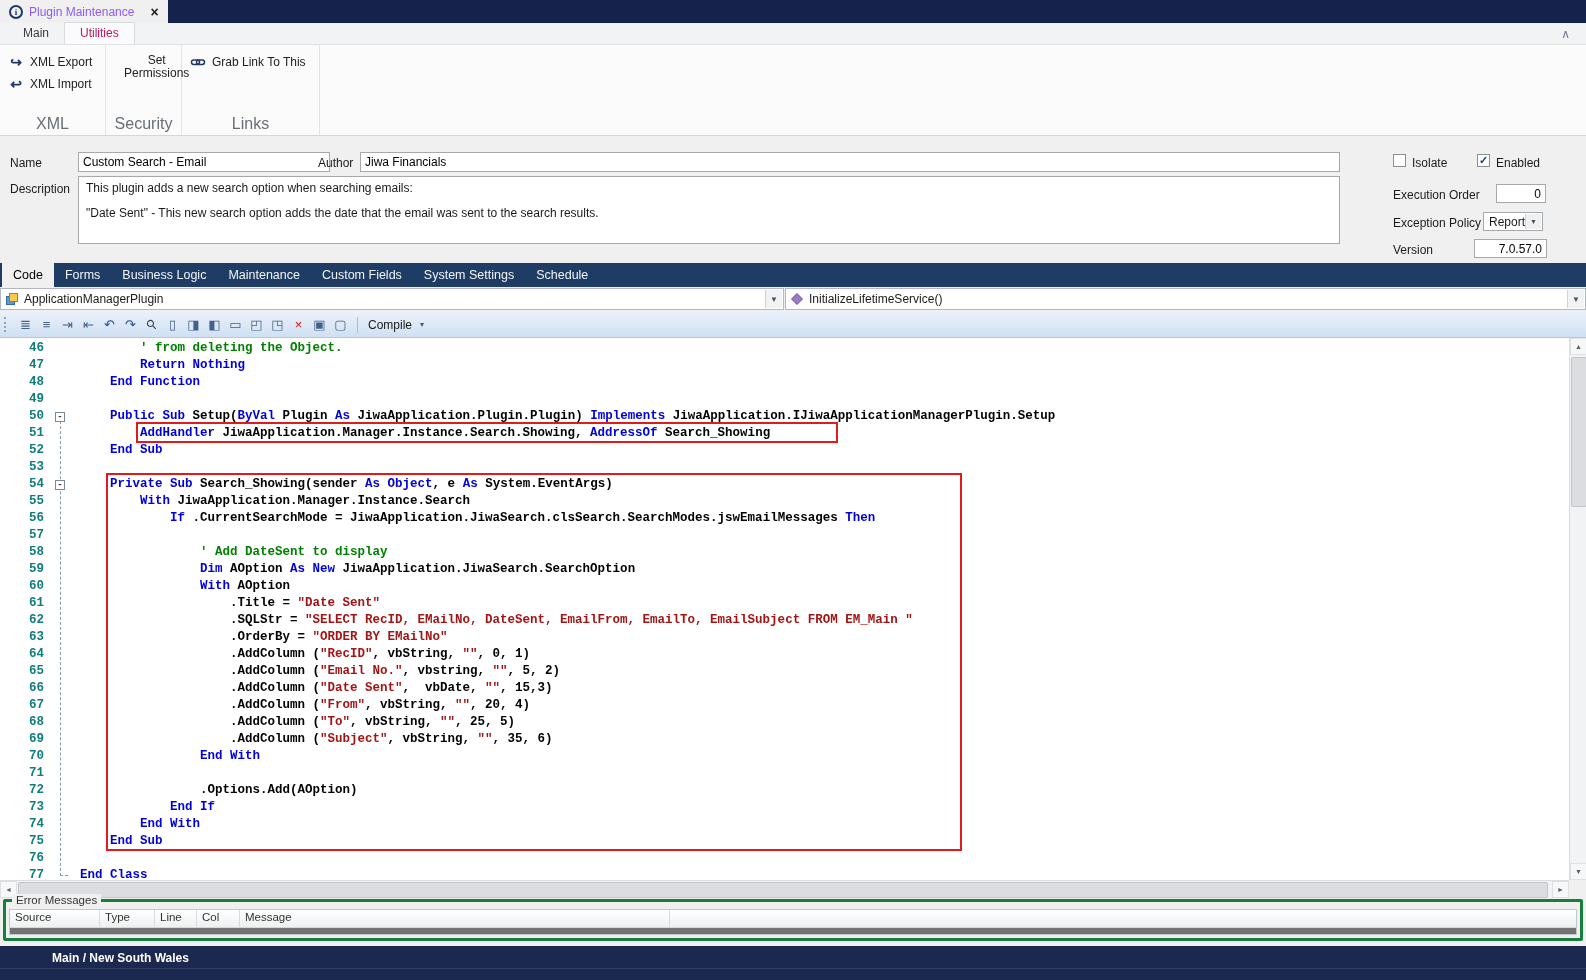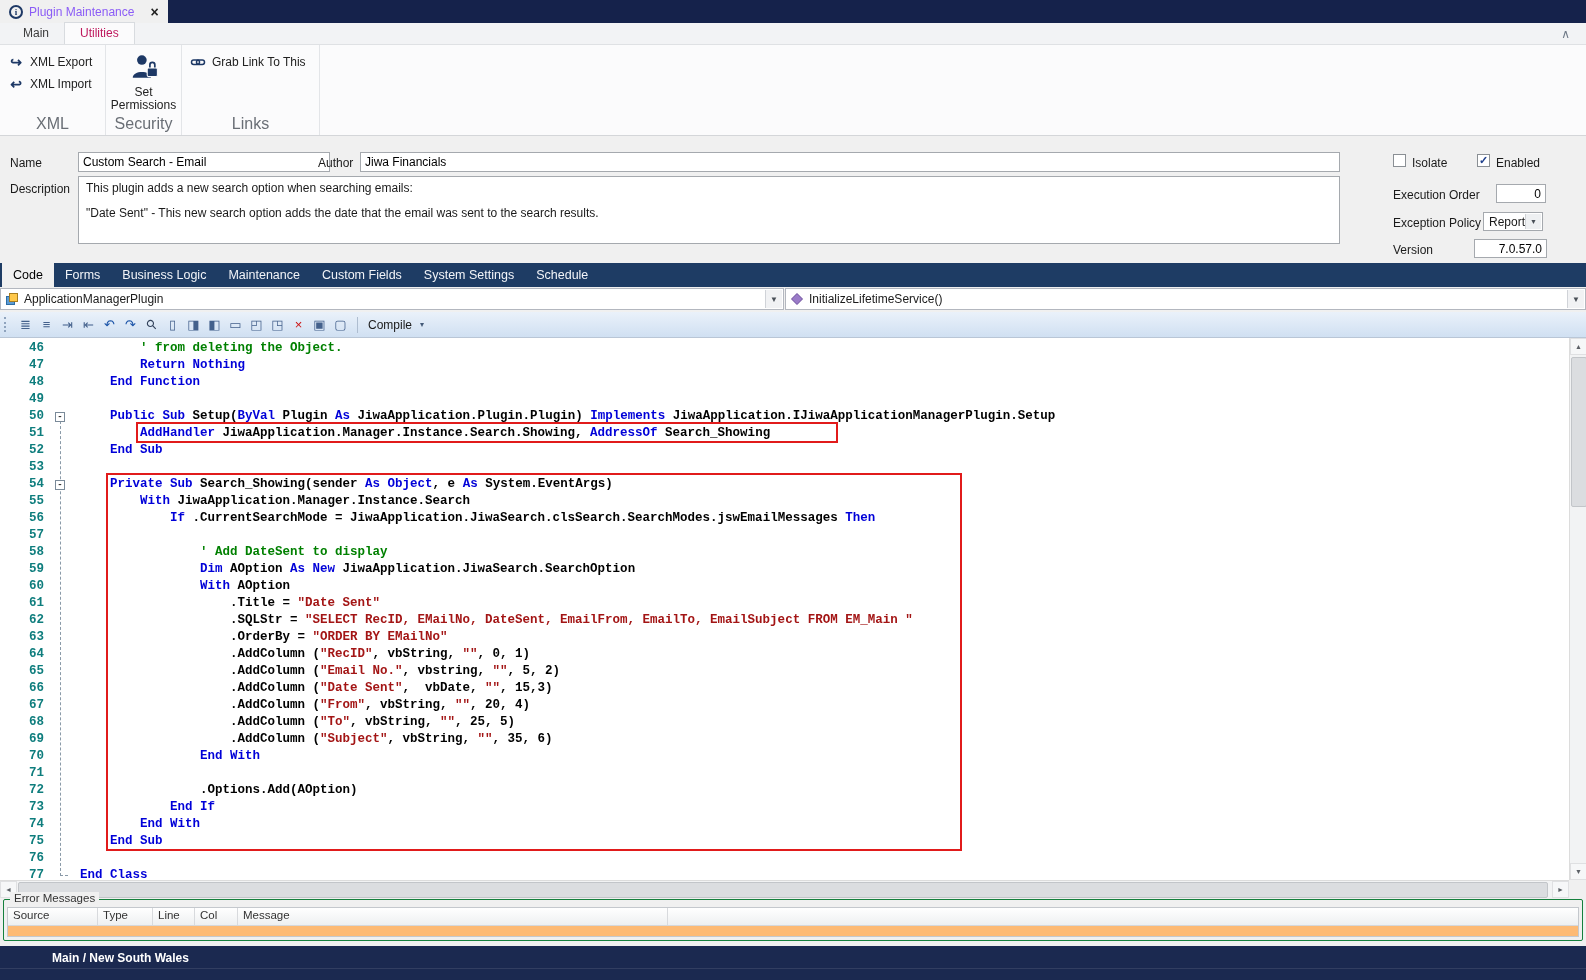--- a/index.html
+++ b/index.html
@@ -23,21 +23,21 @@
   .ribbon-collapse{position:absolute;right:16px;top:4px;color:#707a88;font-size:12px;}
 
   
   .ribbon-body{position:absolute;top:45px;left:0;width:100%;height:91px;background:#fbfbfc;
                border-bottom:1px solid #d4d6d9;display:flex;box-sizing:border-box;}
   .rgroup{position:relative;border-right:1px solid #e3e5e8;height:100%;box-sizing:border-box;padding:6px 4px 16px;}
   .g-xml{width:106px;}.g-sec{width:76px;}.g-links{width:138px;}
   .rglabel{position:absolute;bottom:2px;left:0;right:0;text-align:center;font-size:16px;color:#6a6f76;}
   .ritem.small{display:flex;align-items:center;gap:6px;padding:3px 4px;color:#222;white-space:nowrap;}
   .ric{color:#1d3865;font-size:14px;font-weight:bold;width:16px;text-align:center;}
-  .ritem.big{display:flex;flex-direction:column;align-items:center;gap:4px;padding-top:1px;color:#222;text-align:center;}
+  .ritem.big{display:flex;flex-direction:row;align-items:center;gap:14px;padding-top:1px;color:#222;text-align:center;}
   .biglabel{line-height:13px;width:70px;}
 
   
   .form-area{position:absolute;top:136px;left:0;width:100%;height:127px;background:#f0f0f0;}
   .flabel{position:absolute;color:#1a1a1a;}
   .fin{position:absolute;border:1px solid #a5a9ae;background:#fff;font:12px "Liberation Sans",sans-serif;
        padding:0 4px;box-sizing:border-box;height:20px;color:#000;}
   .fin.right{text-align:right;}
   .fdesc{position:absolute;left:78px;top:40px;width:1262px;height:68px;border:1px solid #a5a9ae;background:#fff;
          padding:5px 7px;box-sizing:border-box;white-space:pre-wrap;line-height:12.5px;overflow:hidden;}
@@ -95,23 +95,23 @@
   
   .vscroll{position:absolute;right:0;top:338px;width:17px;height:542px;background:#f2f3f4;border-left:1px solid #dcdcdc;box-sizing:border-box;}
   .hscroll{position:absolute;left:0;top:880px;width:1569px;height:17px;background:#f2f3f4;border-top:1px solid #dcdcdc;box-sizing:border-box;}
   .sbtn{position:absolute;width:17px;height:17px;background:#f6f7f8;border:1px solid #dfe0e2;box-sizing:border-box;
         display:flex;align-items:center;justify-content:center;font-size:7px;color:#5b6066;}
   .vthumb{position:absolute;left:1px;top:19px;width:14px;height:148px;background:#dbdde0;border:1px solid #c2c5c9;border-radius:2px;}
   .hthumb{position:absolute;left:18px;top:1px;width:1528px;height:14px;background:#dbdde0;border:1px solid #c2c5c9;border-radius:2px;}
   .scorner{position:absolute;left:1569px;top:880px;width:17px;height:17px;background:#f0f0f0;}
 
   
-  .error-group{position:absolute;left:3px;top:899px;width:1580px;height:42px;border:1px solid #15803d;border-radius:2px;box-sizing:border-box;}
+  .error-group{position:absolute;left:3px;top:899px;width:1580px;height:42px;border:3px solid #15803d;border-radius:2px;box-sizing:border-box;}
   .error-title{position:absolute;left:6px;top:-8px;background:#f0f0f0;padding:0 4px;font-size:11.5px;color:#333;}
-  .error-list{position:absolute;left:3px;top:7px;right:3px;bottom:3px;background:#fdba74;border:1px solid #c4c8cd;box-sizing:border-box;}
+  .error-list{position:absolute;left:3px;top:7px;right:3px;bottom:3px;background:#737373;border:1px solid #c4c8cd;box-sizing:border-box;}
   .error-header{display:flex;height:17px;background:linear-gradient(#ffffff,#eef0f1);border-bottom:1px solid #d5d8db;}
   .ecol{border-right:1px solid #d8dadd;padding:1px 5px;font-size:11.5px;color:#333;box-sizing:border-box;overflow:hidden;white-space:nowrap;}
 
   
   .statusbar{position:absolute;left:0;top:946px;width:100%;height:34px;background:#1b2950;}
   .statusbar::after{content:"";position:absolute;left:0;right:0;top:22px;border-top:1px solid rgba(255,255,255,0.10);}
   .status-text{position:absolute;left:8px;top:5px;color:#fff;font-weight:bold;font-size:12px;padding-left:44px;}
 </style>
 </head>
 <body>

